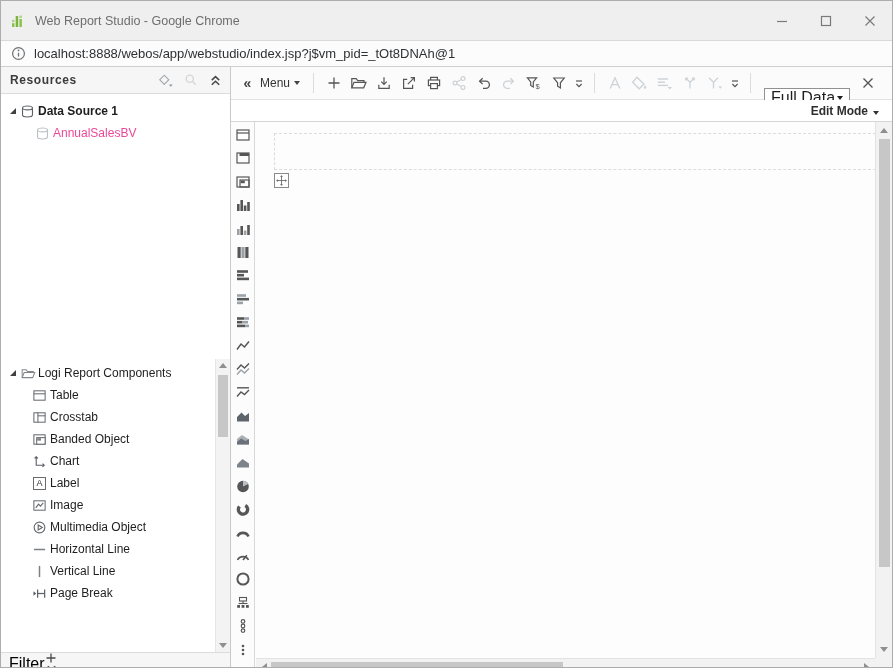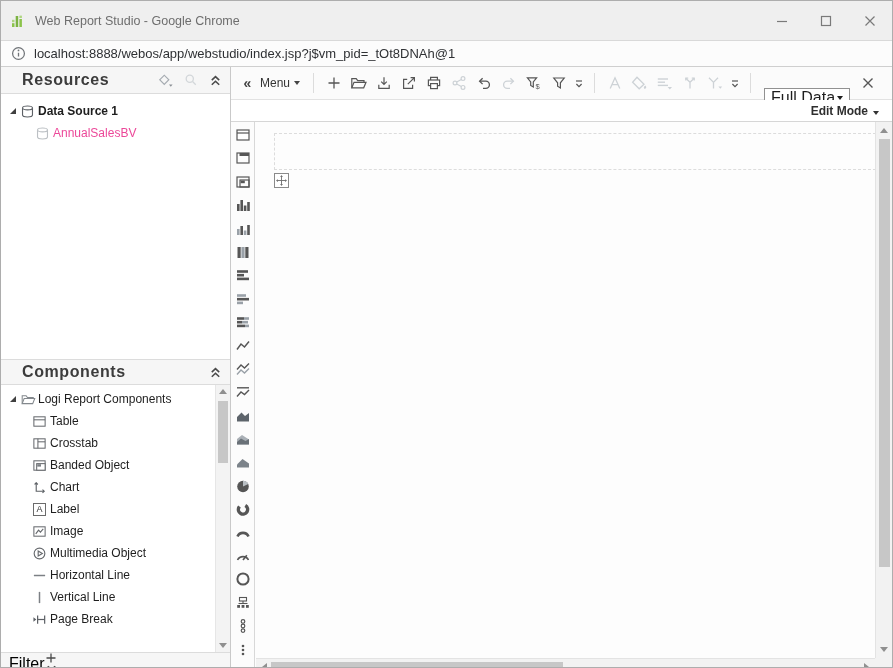--- a/index.html
+++ b/index.html
@@ -17,21 +17,21 @@
   .addressbar { height:26px; background:#fcfcfc; border-bottom:1px solid #cfcfcf; display:flex; align-items:center; padding:0 10px; }
   .url { font-size:13px; color:#2f3134; margin-left:8px; white-space:nowrap; }
 
   
   .app { display:flex; height:608px; }
 
   
   .sidebar { width:230px; flex:0 0 230px; border-right:1px solid #c9c9c9; display:flex; flex-direction:column; background:#fff; }
   .phead { height:27px; background:#f6f6f6; border-bottom:1px solid #dcdcdc; display:flex; align-items:center; padding:0 8px 0 9px; }
   .phead.mid { border-top:1px solid #dcdcdc; height:26px; }
-  .phead .ptitle { font-size:16px; font-weight:bold; color:#3c3c3c; letter-spacing:.6px;margin-left:12px; }
+  .phead .ptitle { font-size:12px; font-weight:bold; color:#3c3c3c; letter-spacing:.6px; }
   .phead .hicons { margin-left:auto; display:flex; align-items:center; gap:11px; }
   .hbtn { display:flex; align-items:center; }
 
   .resbody { height:265px; padding-top:6px; overflow:hidden; }
   .compbody { flex:1; position:relative; padding-top:3px; overflow:hidden; }
   .filterhead { height:23px; margin-top:auto; background:#f6f6f6; border-top:1px solid #dcdcdc; display:flex; align-items:center; padding:0 8px; }
 
   .trow { height:22px; display:flex; align-items:center; font-size:12px; color:#1e1e1e; white-space:nowrap; }
   .trow .exp { width:12px; display:flex; justify-content:center; }
   .trow .ticon { width:17px; display:flex; justify-content:center; margin-right:2px; flex:0 0 17px; }
@@ -182,31 +182,20 @@
           <span class="ticon">
               <svg width="15" height="15" viewBox="0 0 16 16">
                 <path d="M2.7 4.2 V11.8 a5.3 2.1 0 0 0 10.6 0 V4.2" fill="#fff" stroke="#bcc0c4" stroke-width="1.2"></path>
                 <ellipse cx="8" cy="4.2" rx="5.3" ry="2.1" fill="#fff" stroke="#bcc0c4" stroke-width="1.2"></ellipse>
               </svg>
             </span>
           <span>AnnualSalesBV</span>
         </div>
       </div>
 
-      <div class="phead mid">
-        <span class="ptitle">Components</span>
-        <span class="hicons">
-          <span class="hbtn">
-              <svg width="13" height="13" viewBox="0 0 14 14">
-                <polyline points="3,6.6 7,2.8 11,6.6" fill="none" stroke="#4a4a4a" stroke-width="1.7"></polyline>
-                <polyline points="3,11.6 7,7.8 11,11.6" fill="none" stroke="#4a4a4a" stroke-width="1.7"></polyline>
-              </svg>
-            </span>
-        </span>
-      </div>
 
       <div class="compbody">
         <div class="trow c0">
           <span class="exp">
               <svg width="10" height="10" viewBox="0 0 10 10">
                 <polygon points="8,2 8,8 2,8" fill="#404040"></polygon>
               </svg>
             </span>
           <span class="ticon">
               <svg width="16" height="15" viewBox="0 0 16 16">

